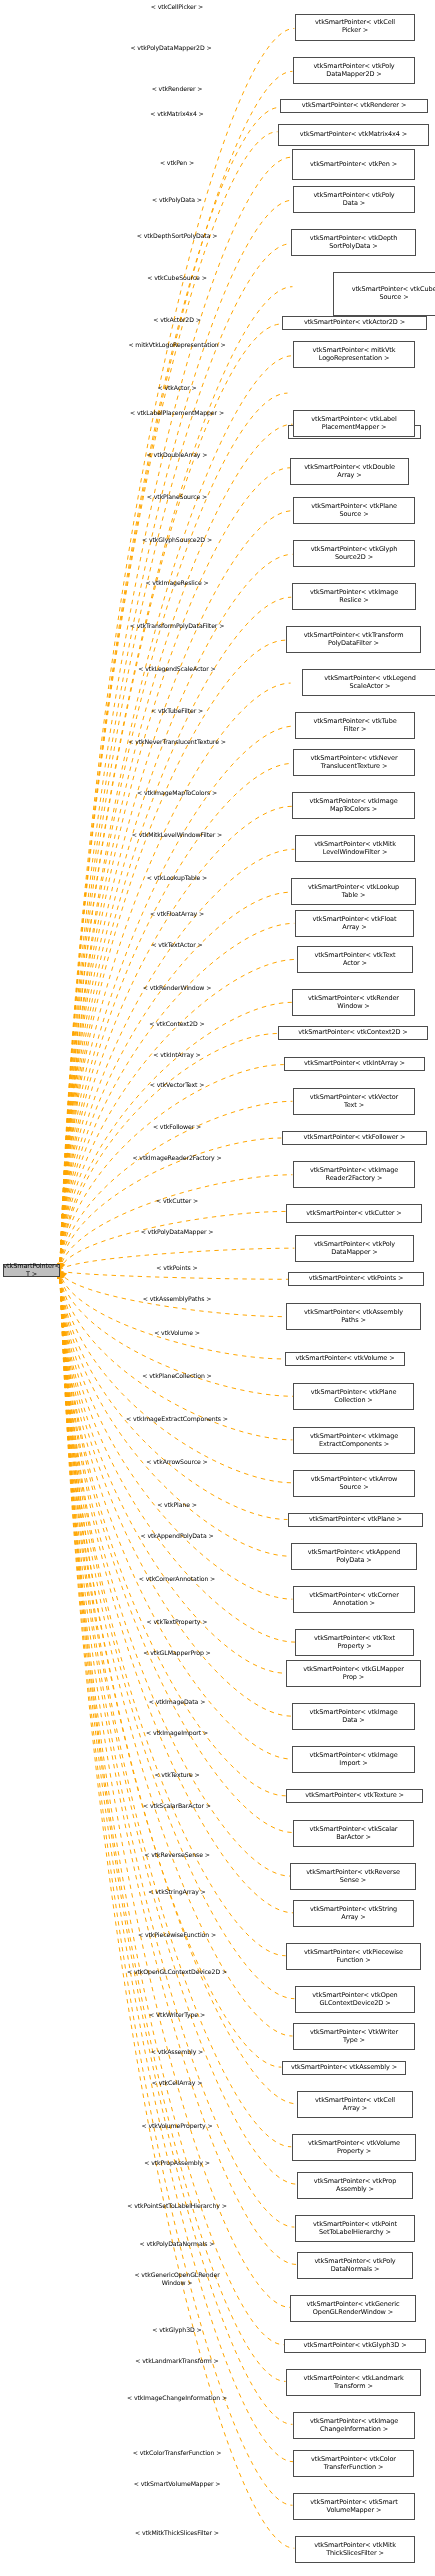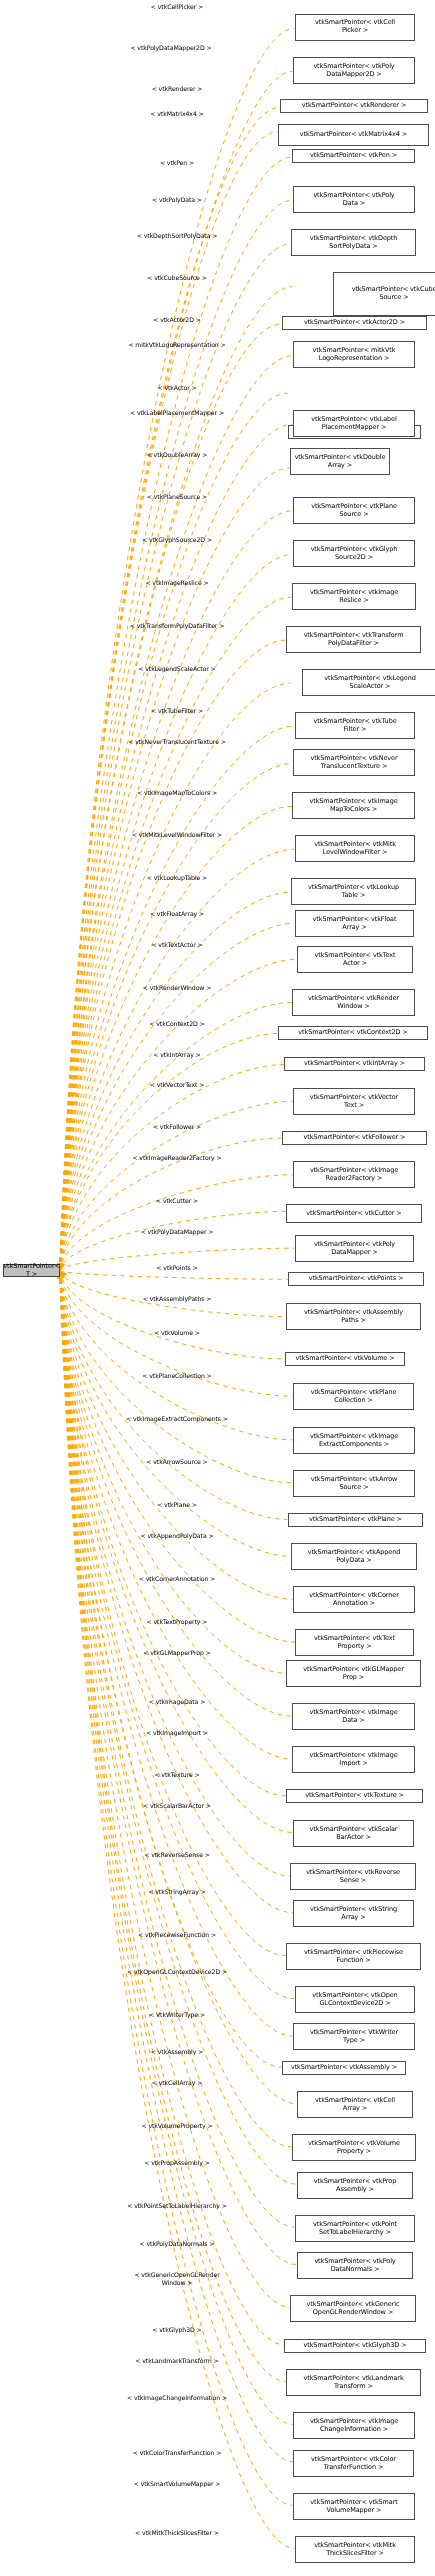--- a/index.html
+++ b/index.html
@@ -193,42 +193,42 @@
       <div class="node" style="left: 295px; top: 13.7px; width: 120px; height: 27px;">vtkSmartPointer&lt; vtkCell
 Picker &gt;</div>
       <div class="edge-label" style="left: 177px; top: 3.1px;">&lt; vtkCellPicker &gt;</div>
       <div class="node" style="left: 293px; top: 57px; width: 122px; height: 27px;">vtkSmartPointer&lt; vtkPoly
 DataMapper2D &gt;</div>
       <div class="edge-label" style="left: 171px; top: 44px;">&lt; vtkPolyDataMapper2D &gt;</div>
       <div class="node" style="left: 280px; top: 99px; width: 148px; height: 14.3px;">vtkSmartPointer&lt; vtkRenderer &gt;</div>
       <div class="edge-label" style="left: 177px; top: 85px;">&lt; vtkRenderer &gt;</div>
       <div class="node" style="left: 278px; top: 124px; width: 151px; height: 22px;">vtkSmartPointer&lt; vtkMatrix4x4 &gt;</div>
       <div class="edge-label" style="left: 177px; top: 110px;">&lt; vtkMatrix4x4 &gt;</div>
-      <div class="node" style="left: 292px; top: 149px; width: 123px; height: 14px;">vtkSmartPointer&lt; vtkPen &gt;</div>
+      <div class="node" style="left: 292px; top: 149px; width: 123px; height: 31px;">vtkSmartPointer&lt; vtkPen &gt;</div>
       <div class="edge-label" style="left: 177px; top: 159px;">&lt; vtkPen &gt;</div>
       <div class="node" style="left: 293px; top: 186px; width: 122px; height: 27px;">vtkSmartPointer&lt; vtkPoly
 Data &gt;</div>
       <div class="edge-label" style="left: 177px; top: 196px;">&lt; vtkPolyData &gt;</div>
       <div class="node" style="left: 291px; top: 229px; width: 125px; height: 27px;">vtkSmartPointer&lt; vtkDepth
 SortPolyData &gt;</div>
       <div class="edge-label" style="left: 177px; top: 232px;">&lt; vtkDepthSortPolyData &gt;</div>
       <div class="node" style="left: 293px; top: 272px; width: 122px; height: 44px; margin-left: 40px;">vtkSmartPointer&lt; vtkCube
 Source &gt;</div>
       <div class="edge-label" style="left: 177px; top: 274px;">&lt; vtkCubeSource &gt;</div>
       <div class="node" style="left: 282px; top: 316px; width: 145px; height: 14.3px;">vtkSmartPointer&lt; vtkActor2D &gt;</div>
       <div class="edge-label" style="left: 177px; top: 316px;">&lt; vtkActor2D &gt;</div>
       <div class="node" style="left: 293px; top: 341px; width: 122px; height: 27px;">vtkSmartPointer&lt; mitkVtk
 LogoRepresentation &gt;</div>
       <div class="edge-label" style="left: 177px; top: 341px;">&lt; mitkVtkLogoRepresentation &gt;</div>
       <div class="node" style="left: 288px; top: 385px; width: 133px; height: 14.3px; margin-top: 40px;">vtkSmartPointer&lt; vtkActor &gt;</div>
       <div class="edge-label" style="left: 177px; top: 384px;">&lt; vtkActor &gt;</div>
       <div class="node" style="left: 293px; top: 410px; width: 122px; height: 27px;">vtkSmartPointer&lt; vtkLabel
 PlacementMapper &gt;</div>
       <div class="edge-label" style="left: 177px; top: 409px;">&lt; vtkLabelPlacementMapper &gt;</div>
-      <div class="node" style="left: 290px; top: 448px; width: 100px; height: 27px;">vtkSmartPointer&lt; vtkDouble
+      <div class="node" style="left: 290px; top: 458px; width: 119px; height: 27px;">vtkSmartPointer&lt; vtkDouble
 Array &gt;</div>
       <div class="edge-label" style="left: 177px; top: 451px;">&lt; vtkDoubleArray &gt;</div>
       <div class="node" style="left: 293px; top: 497px; width: 122px; height: 27px;">vtkSmartPointer&lt; vtkPlane
 Source &gt;</div>
       <div class="edge-label" style="left: 177px; top: 493px;">&lt; vtkPlaneSource &gt;</div>
       <div class="node" style="left: 293px; top: 540px; width: 122px; height: 27px;">vtkSmartPointer&lt; vtkGlyph
 Source2D &gt;</div>
       <div class="edge-label" style="left: 177px; top: 536px;">&lt; vtkGlyphSource2D &gt;</div>
       <div class="node" style="left: 292px; top: 583px; width: 124px; height: 27px;">vtkSmartPointer&lt; vtkImage
 Reslice &gt;</div>

